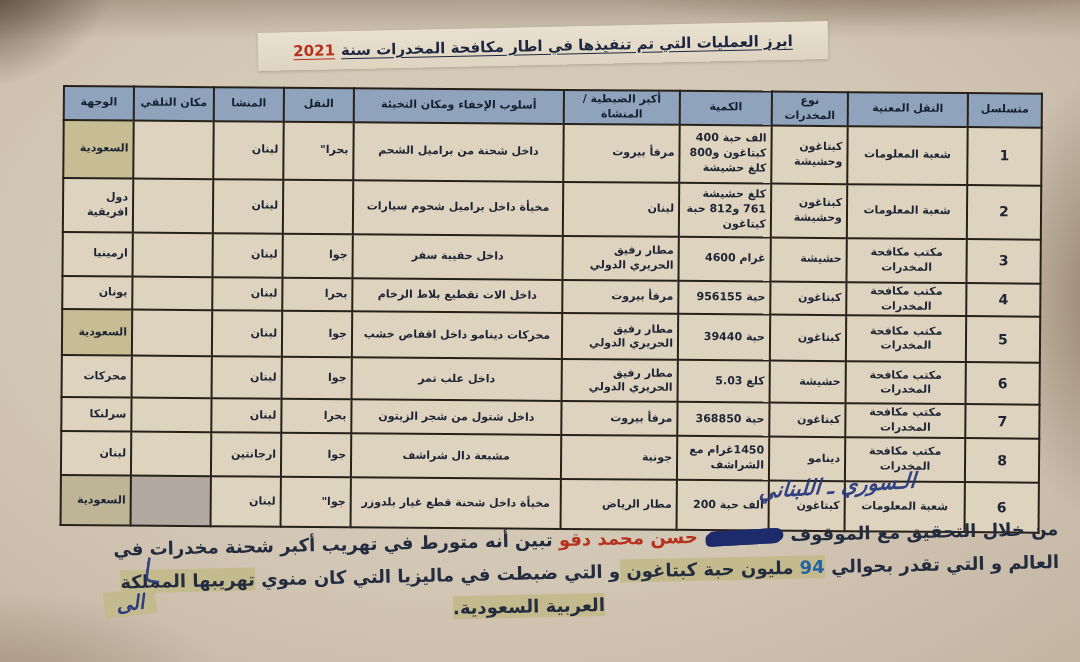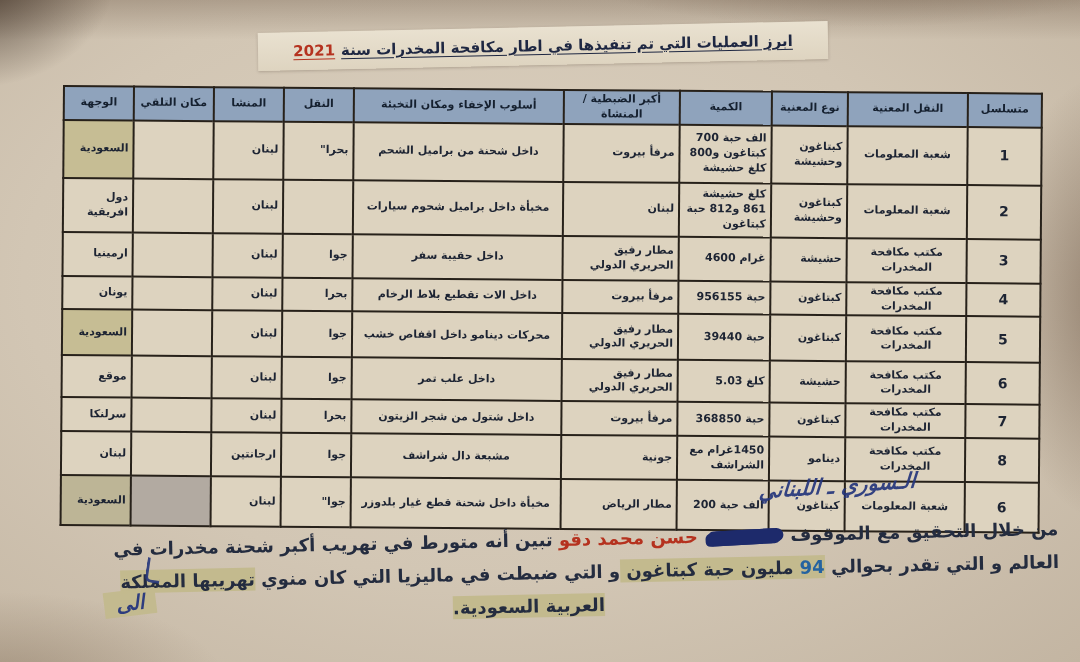--- a/index.html
+++ b/index.html
@@ -121,48 +121,48 @@
           <col style="width: 210px;">
           <col style="width: 70px;">
           <col style="width: 70px;">
           <col style="width: 80px;">
           <col style="width: 70px;">
         </colgroup>
       <thead>
           <tr>
             <th class="col0">متسلسل</th>
             <th class="col1">النقل المعنية</th>
-            <th class="col2">نوع المعنية</th>
+            <th class="col2">نوع المخدرات</th>
             <th class="col3">الكمية</th>
             <th class="col4">أكبر الضبطية / المنشاة</th>
             <th class="col5">أسلوب الإخفاء ومكان التخبئة</th>
             <th class="col6">النقل</th>
             <th class="col7">المنشا</th>
             <th class="col8">مكان التلقي</th>
             <th class="col9">الوجهة</th>
           </tr>
         </thead>
       <tbody>
           <tr class="r0">
             <td class="col0">1</td>
             <td class="col1">شعبة المعلومات</td>
             <td class="col2">كبتاغون وحشيشة</td>
-            <td class="col3">الف حبة 700 كبتاغون و800 كلغ حشيشة</td>
+            <td class="col3">الف حبة 400 كبتاغون و800 كلغ حشيشة</td>
             <td class="col4">مرفأ بيروت</td>
             <td class="col5">داخل شحنة من براميل الشحم</td>
             <td class="col6">بحرا"</td>
             <td class="col7">لبنان</td>
             <td class="col8"></td>
             <td class="col9 hl-khaki">السعودية</td>
           </tr>
           <tr class="r1">
             <td class="col0">2</td>
             <td class="col1">شعبة المعلومات</td>
             <td class="col2">كبتاغون وحشيشة</td>
-            <td class="col3">كلغ حشيشة 861 و812 حبة كبتاغون</td>
+            <td class="col3">كلغ حشيشة 761 و812 حبة كبتاغون</td>
             <td class="col4">لبنان</td>
             <td class="col5">مخبأة داخل براميل شحوم سيارات</td>
             <td class="col6"></td>
             <td class="col7">لبنان</td>
             <td class="col8"></td>
             <td class="col9">دول افريقية</td>
           </tr>
           <tr class="r2">
             <td class="col0">3</td>
             <td class="col1">مكتب مكافحة المخدرات</td>
@@ -202,21 +202,21 @@
           <tr class="r5">
             <td class="col0">6</td>
             <td class="col1">مكتب مكافحة المخدرات</td>
             <td class="col2">حشيشة</td>
             <td class="col3">كلغ 5.03</td>
             <td class="col4">مطار رفيق الحريري الدولي</td>
             <td class="col5">داخل علب تمر</td>
             <td class="col6">جوا</td>
             <td class="col7">لبنان</td>
             <td class="col8"></td>
-            <td class="col9">موقع</td>
+            <td class="col9">محركات</td>
           </tr>
           <tr class="r6">
             <td class="col0">7</td>
             <td class="col1">مكتب مكافحة المخدرات</td>
             <td class="col2">كبتاغون</td>
             <td class="col3">حبة 368850</td>
             <td class="col4">مرفأ بيروت</td>
             <td class="col5">داخل شتول من شجر الزيتون</td>
             <td class="col6">بحرا</td>
             <td class="col7">لبنان</td>

